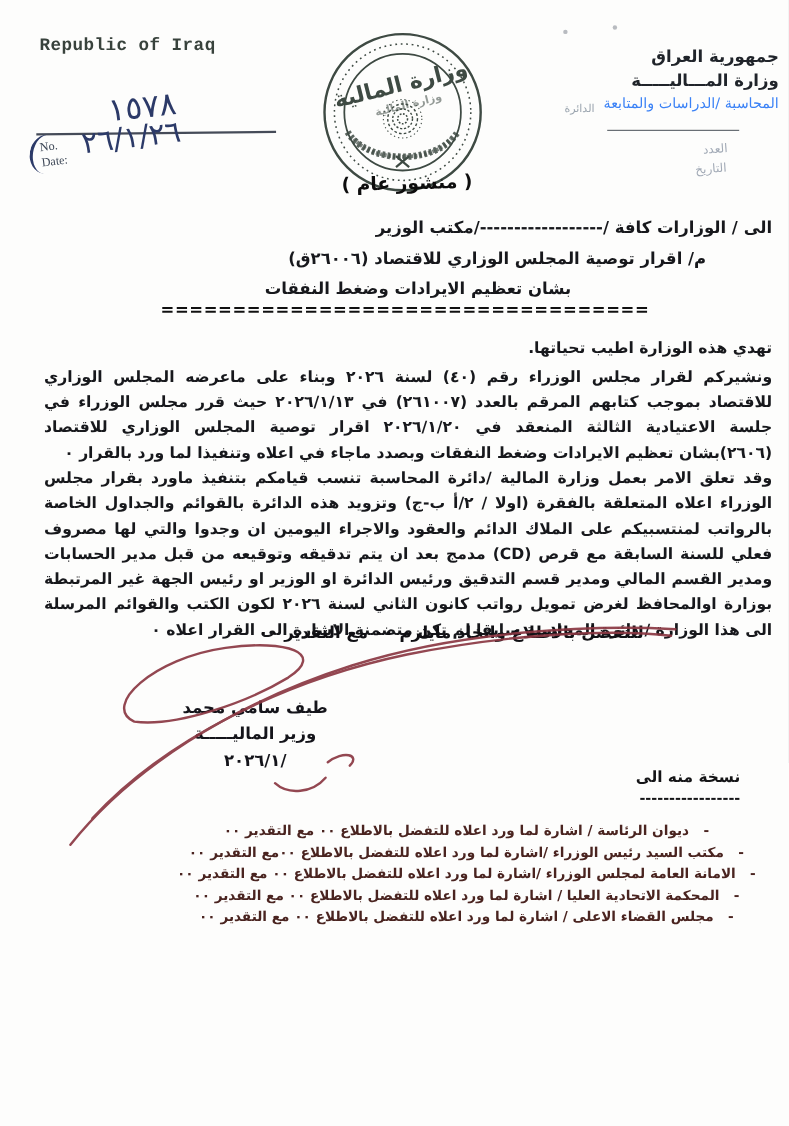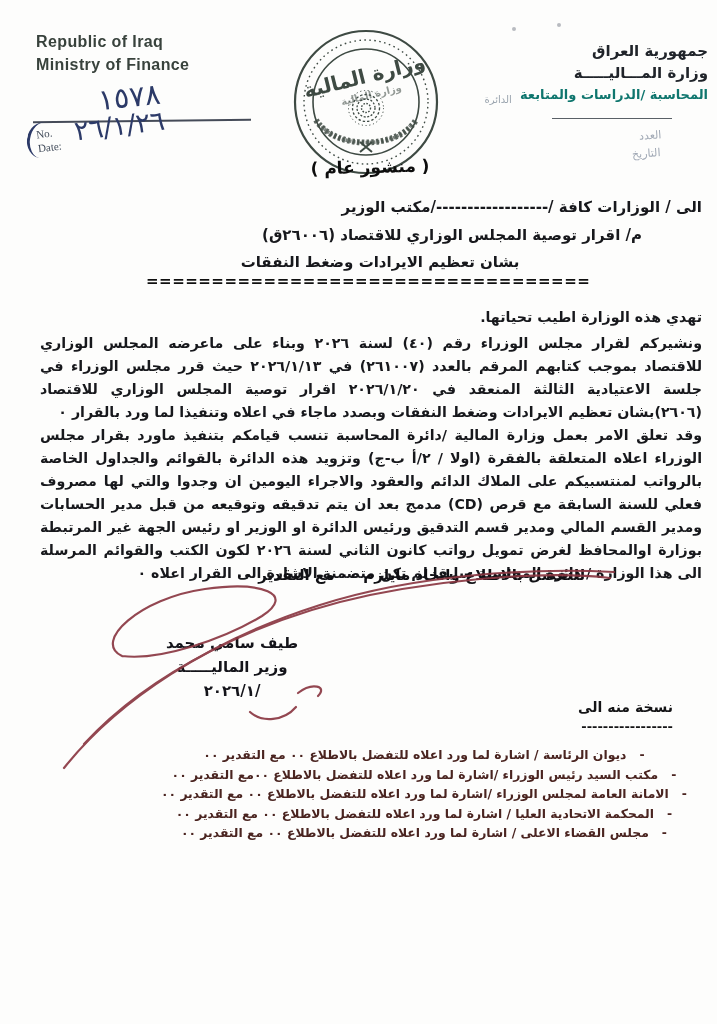--- a/index.html
+++ b/index.html
@@ -5,21 +5,21 @@
   * { margin:0; padding:0; box-sizing:border-box; }
   html,body { background:#e8e8e8; }
   .page {
     position:relative; width:717px; height:1024px; margin:0 auto;
     background:#fdfdfc; overflow:hidden;
     font-family:"DejaVu Sans", sans-serif; color:#17181c;
   }
   
   .en-header {
     position:absolute; left:36px; top:30px;
-    font-family:Liberation Sans, sans-serif; font-size:16px; font-weight:600;
+    font-family:Liberation Mono, monospace; font-size:16px; font-weight:600;
     color:#38423c; line-height:23px; letter-spacing:.4px;
   }
   .hw-number {
     position:absolute; left:98px; top:80px; color:#2c3a68;
     font-size:29px; letter-spacing:9px; transform:rotate(-6deg);
   }
   .num-line { position:absolute; left:33px; top:120px; width:218px; height:2px; background:#454b58; transform:rotate(-.6deg); }
   .no-date-labels {
     position:absolute; left:37px; top:126px; font-size:11px; color:#3e4857;
     line-height:14px; transform:rotate(-7deg); font-family:"Liberation Serif",serif;
@@ -37,21 +37,21 @@
   .seal { position:absolute; left:286px; top:26px; width:160px; height:155px; }
   .stamp {
     position:absolute; left:290px; top:157px; width:160px; text-align:center;
     font-size:17px; font-weight:800; color:#0d0d0d; direction:rtl;
     transform:rotate(-1.5deg); z-index:5; letter-spacing:.5px;
   }
   
   .ar-header { position:absolute; right:9px; top:40px; text-align:right; direction:rtl; }
   .ar-header .l1, .ar-header .l2 { font-size:15px; font-weight:700; color:#20242a; line-height:22px; }
   .dept-row { margin-top:3px; font-size:13px; }
-  .dept-value { font-weight:700; color:#0f766e; }
+  .dept-value { font-weight:400; color:#3b82f6; }
   .dept-label { font-size:10px; color:#9aa4ae; margin-inline-start:4px; vertical-align:-4px; }
   .right-rule { position:absolute; right:45px; top:118px; width:120px; border-top:1.6px solid #596066; }
   .num-label-ar, .date-label-ar {
     position:absolute; right:56px; font-size:11px; color:#a2aab6;
     transform:rotate(-4deg); direction:rtl;
   }
   .num-label-ar { top:129px; }
   .date-label-ar { top:147px; }
   .speck { position:absolute; width:4px; height:4px; border-radius:50%; background:#8b9097; opacity:.6; }
   
@@ -87,21 +87,20 @@
   .cc-item { white-space:nowrap;text-align:center; }
   .cc-dash { display:inline-block; margin-left:13px; }
 </style>
 </head>
 <body>
 
 <div class="page">
 
   <div class="en-header">
     <div>Republic of Iraq</div>
-    <div>Ministry of Finance</div>
   </div>
 
   <div class="hw-number">١٥٧٨</div>
   <div class="num-line"></div>
   <div class="no-date-labels">
     <div>No.</div>
     <div>Date:</div>
   </div>
   <div class="hw-flourish"></div>
   <div class="hw-date">٢٦/١/٢٦</div>

